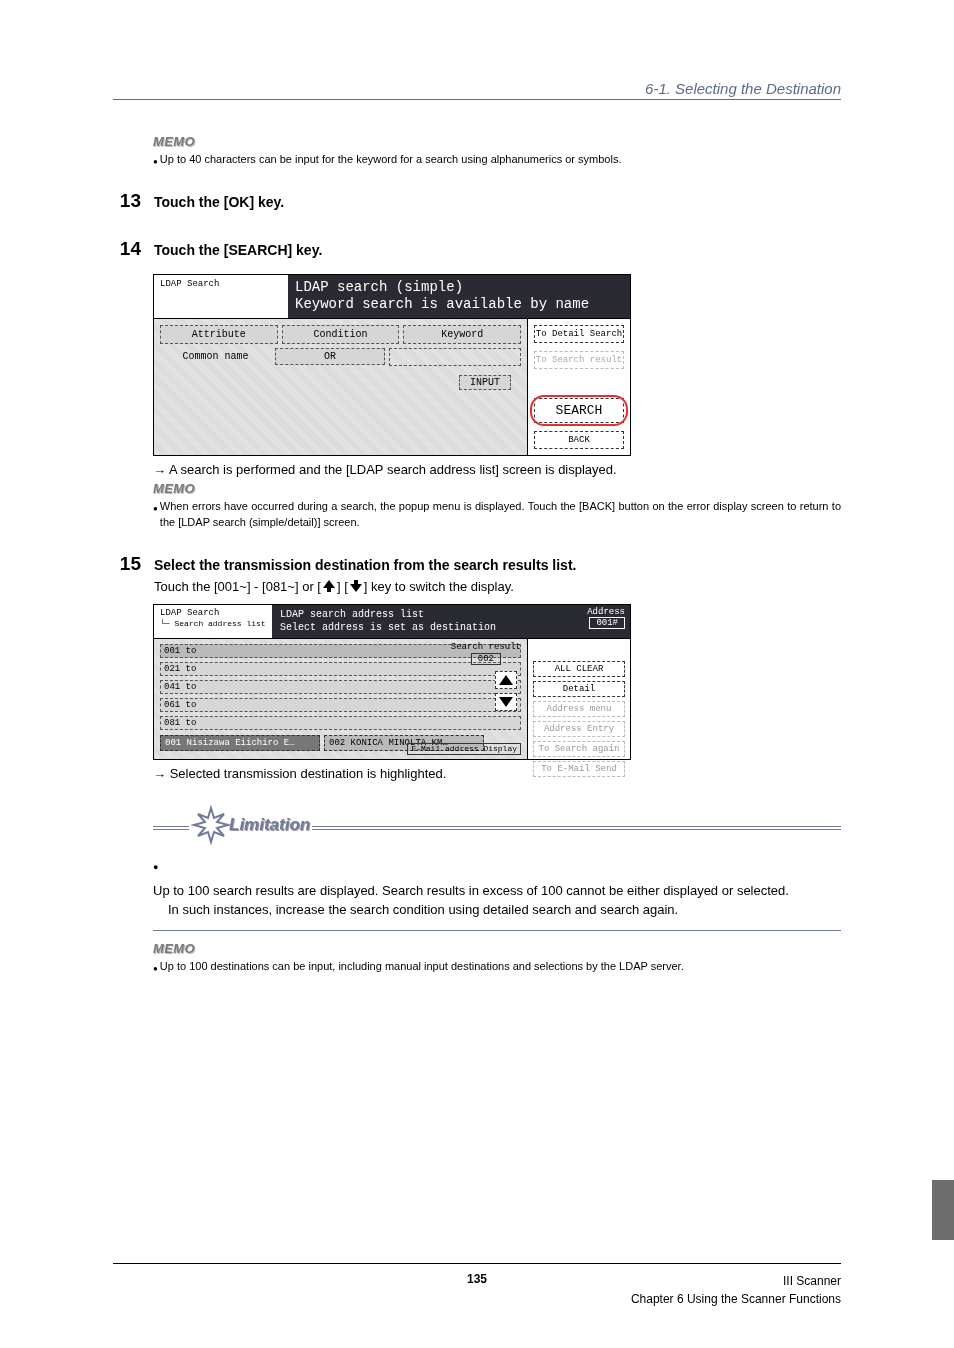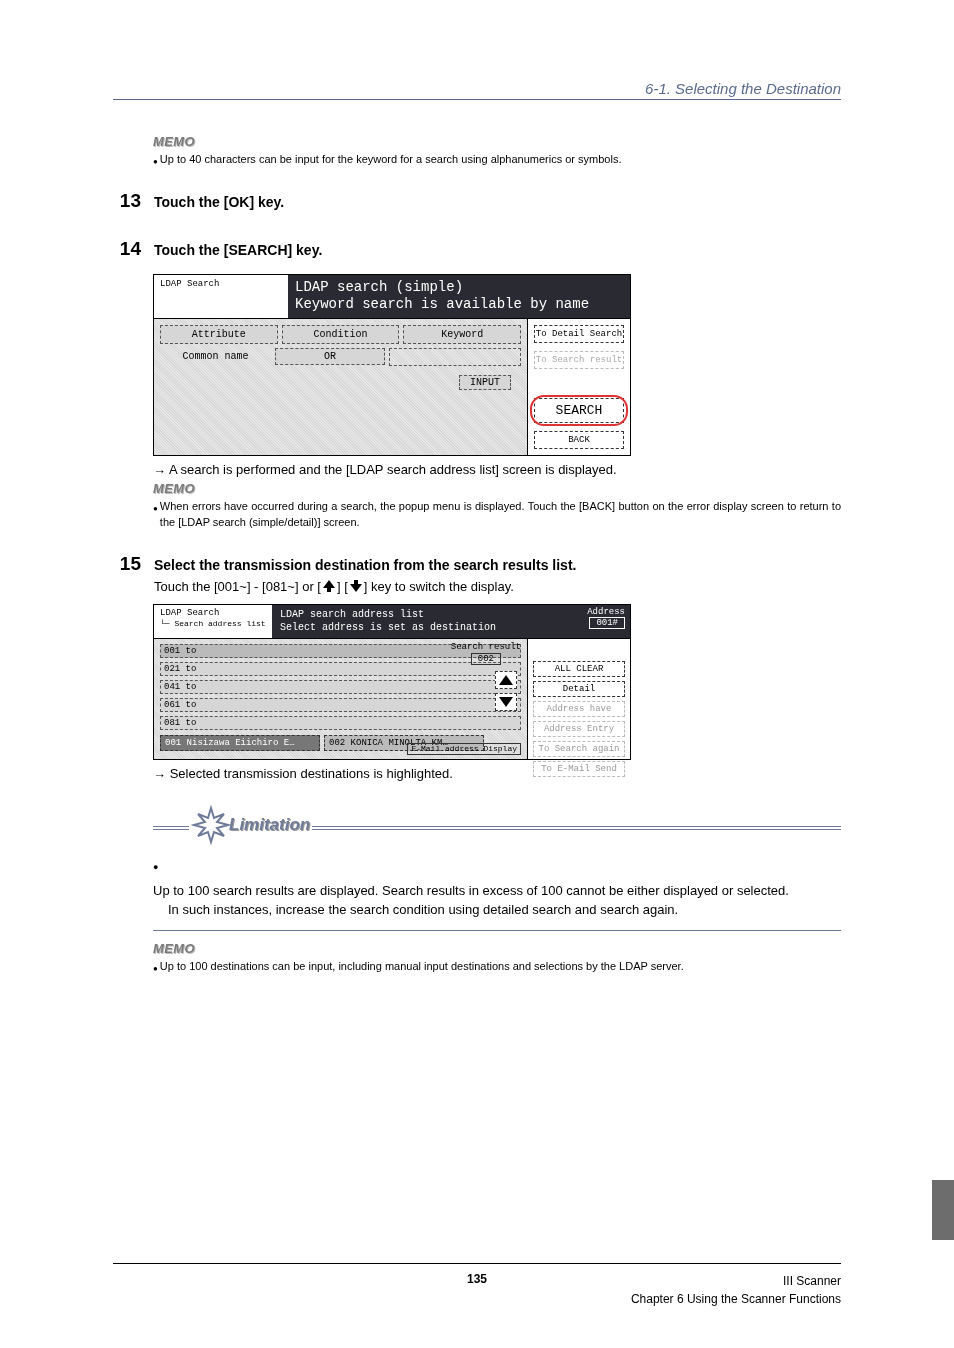--- a/index.html
+++ b/index.html
@@ -359,29 +359,29 @@
             <svg width="14" height="10" viewBox="0 0 14 10">
               <polygon points="7,10 14,0 0,0" fill="#000"></polygon>
             </svg>
           </div>
       </div>
       <div class="scr2-mail">E-Mail address Display</div>
     </div>
     <div class="scr2-side">
       <div class="scr2-sbtn">ALL CLEAR</div>
       <div class="scr2-sbtn">Detail</div>
-      <div class="scr2-sbtn gray">Address have</div>
+      <div class="scr2-sbtn gray">Address menu</div>
       <div class="scr2-sbtn gray">Address Entry</div>
       <div class="scr2-sbtn gray">To Search again</div>
       <div class="scr2-sbtn gray">To E-Mail Send</div>
     </div>
   </div>
 </div>
 
-<div class="step-result arrow" style="margin-left:40px">Selected transmission destinations is highlighted.</div>
+<div class="step-result arrow" style="margin-left:40px">Selected transmission destination is highlighted.</div>
 
 <div class="limitation-wrap">
   <div class="limitation-banner">
     <div class="lim-line-left"></div>
     <svg class="lim-star-svg" viewBox="0 0 40 40">
       <g stroke="#6f7b99" stroke-width="2" fill="none">
         <path d="M20 3 L23 13 L33 9 L26 17 L37 20 L26 23 L33 31 L23 27 L20 37 L17 27 L7 31 L14 23 L3 20 L14 17 L7 9 L17 13 Z"></path>
       </g>
     </svg>
     <span class="lim-word">Limitation</span>

